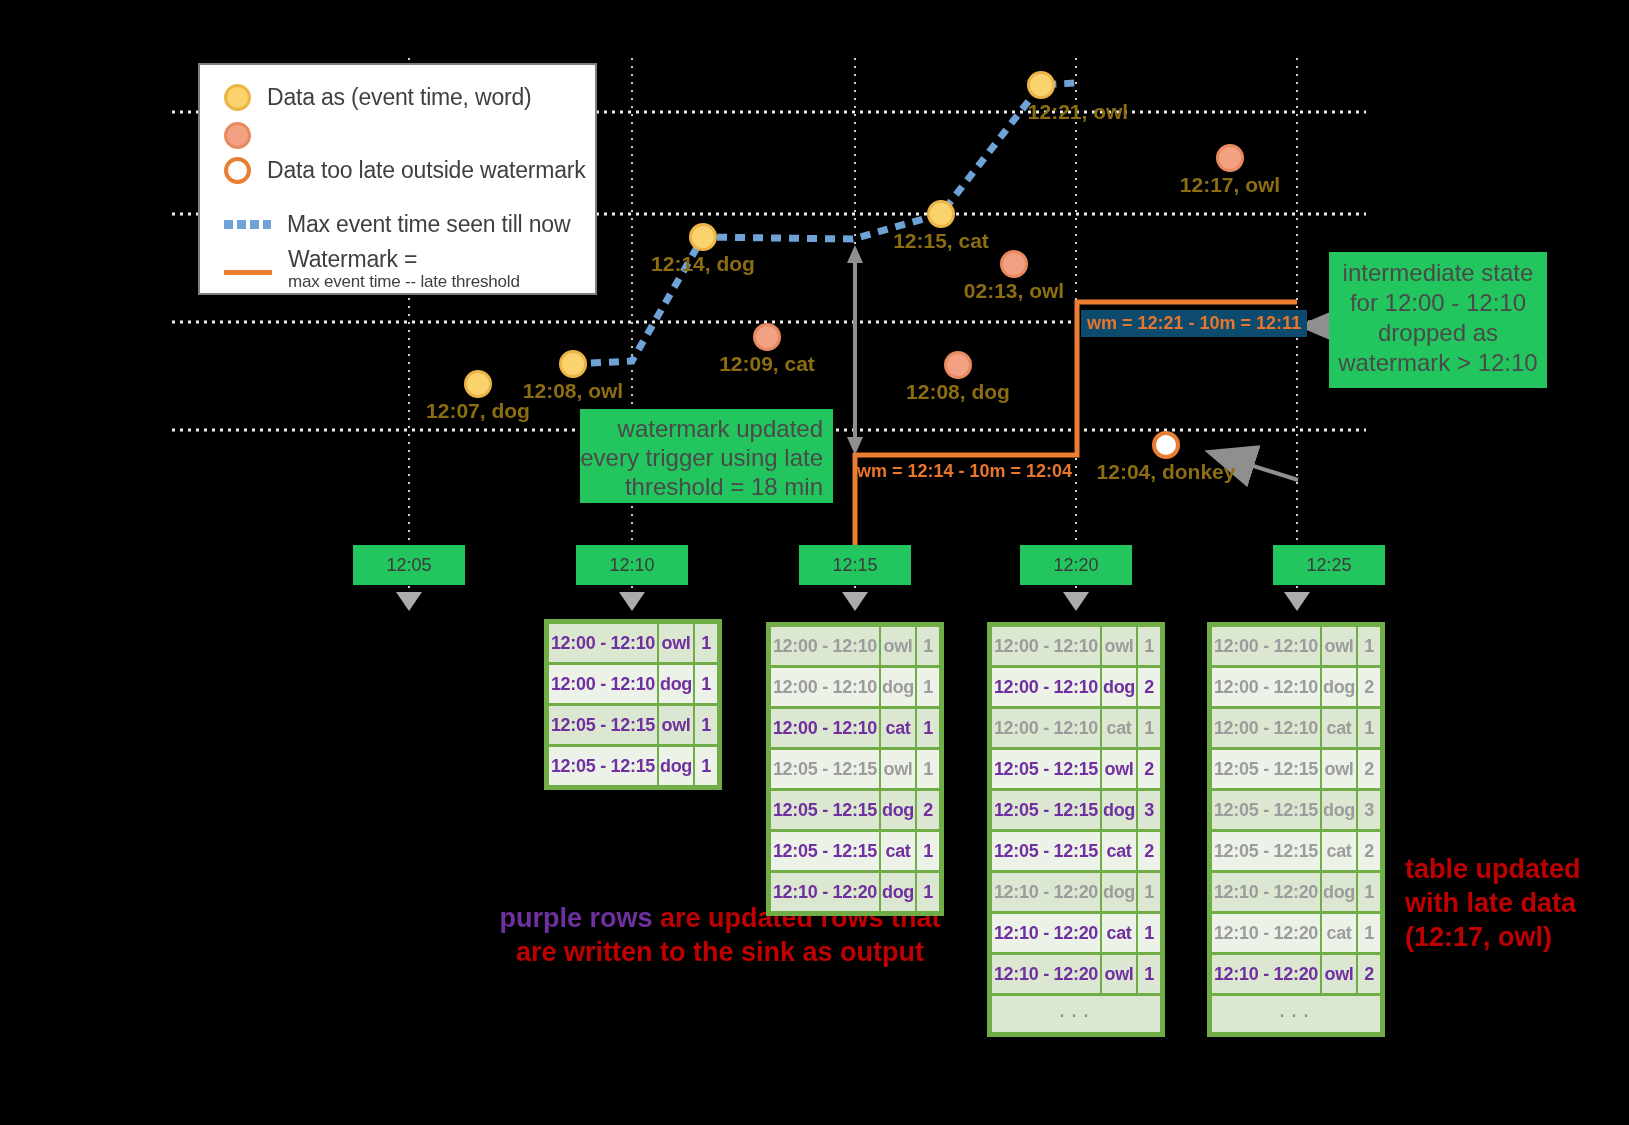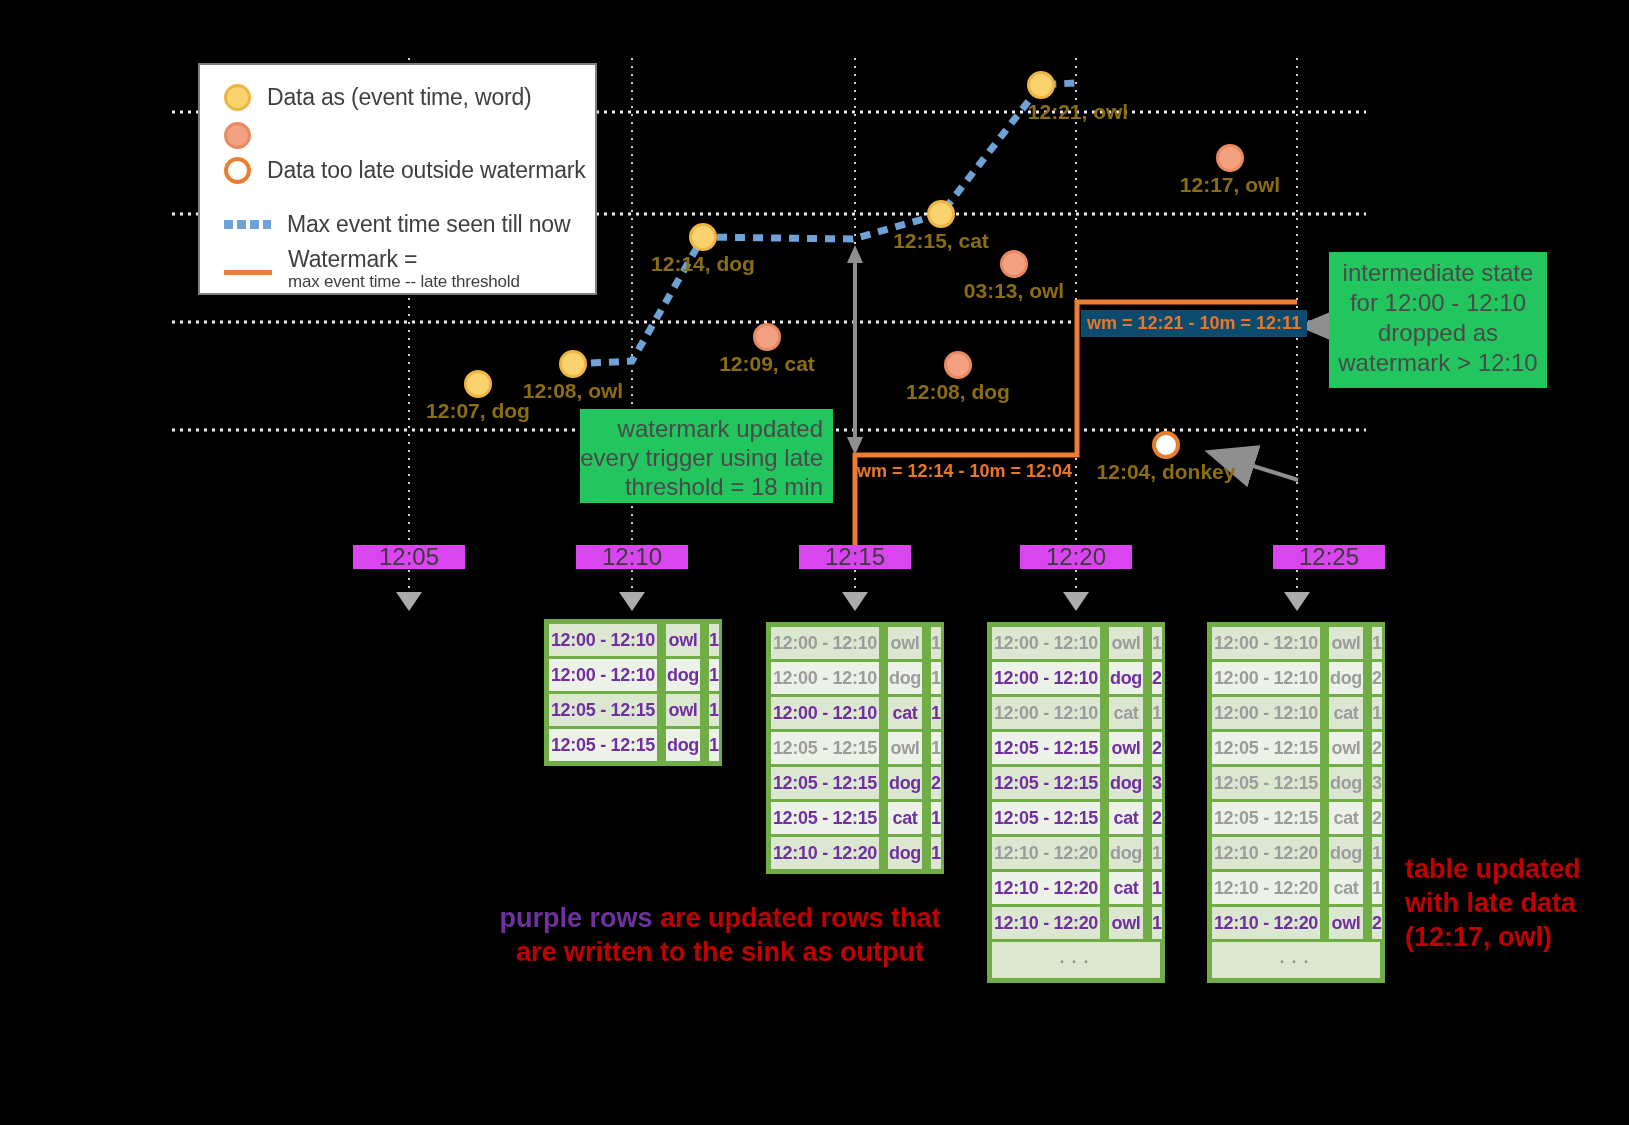--- a/index.html
+++ b/index.html
@@ -31,27 +31,27 @@
   .box{position:absolute;background:#22c55e;color:#4a4a4a;box-sizing:border-box;}
   #cb-wm{left:580px;top:409px;width:253px;height:94px;text-align:right;padding:5px 10px 0 0;font-size:24px;line-height:29px;}
   #cb-int{left:1329px;top:252px;width:218px;height:136px;text-align:center;padding-top:6px;font-size:24px;line-height:30px;}
   #cb-late{left:1286px;top:447px;width:202px;height:63px;text-align:center;padding-top:2px;font-size:24px;line-height:29px;}
 
   
   .wmtext{position:absolute;color:#E8762B;font-size:18px;font-weight:600;white-space:nowrap;}
   #wm-upper{background:#0c4a6e;padding:3px 6px;}
 
   
-  .timebox{position:absolute;top:545px;width:112px;height:24px;background:#d946ef;color:#3B3B3B;font-size:24px;
+  .timebox{position:absolute;top:545px;width:112px;height:40px;background:#22c55e;color:#3B3B3B;font-size:18px;
            display:flex;align-items:center;justify-content:center;}
   .tickarrow{position:absolute;top:592px;width:0;height:0;border-left:13px solid transparent;border-right:13px solid transparent;border-top:19px solid #ACACAC;}
 
   
   .gtable{position:absolute;width:178px;background:#70AD47;padding:5px;box-sizing:border-box;display:flex;flex-direction:column;gap:3px;}
-  .trow{display:grid;grid-template-columns:108px 34px 1fr;gap:9px;height:32px;flex:none;}
+  .trow{display:grid;grid-template-columns:108px 34px 1fr;gap:2px;height:38px;flex:none;}
   .cell{display:flex;align-items:center;justify-content:center;font-size:18px;font-weight:600;letter-spacing:-0.3px;white-space:nowrap;}
   .odd  .cell{background:#DCE7D2;}
   .even .cell{background:#EDF2E8;}
   .u .cell{color:#7030A0;}
   .g .cell{color:#9C9C9C;}
   .erow{height:36px;flex:none;background:#DCE7D2;color:#8f8f8f;display:flex;align-items:center;justify-content:center;
         font-size:24px;letter-spacing:4px;}
 
   
   .redann{position:absolute;color:#C00000;font-size:27px;font-weight:600;line-height:34px;white-space:nowrap;}
@@ -155,21 +155,21 @@
     <div class="ptlabel" style="left: 573px; top: 379px;">12:08, owl</div>
     <div class="dot ontime" style="left: 689px; top: 223px;"></div>
     <div class="ptlabel" style="left: 703px; top: 252px;">12:14, dog</div>
     <div class="dot ontime" style="left: 927px; top: 200px;"></div>
     <div class="ptlabel" style="left: 941px; top: 229px;">12:15, cat</div>
     <div class="dot ontime" style="left: 1027px; top: 71px;"></div>
     <div class="ptlabel" style="left: 1078px; top: 100px;">12:21, owl</div>
     <div class="dot late" style="left: 753px; top: 323px;"></div>
     <div class="ptlabel" style="left: 767px; top: 352px;">12:09, cat</div>
     <div class="dot late" style="left: 1000px; top: 250px;"></div>
-    <div class="ptlabel" style="left: 1014px; top: 279px;">03:13, owl</div>
+    <div class="ptlabel" style="left: 1014px; top: 279px;">02:13, owl</div>
     <div class="dot late" style="left: 944px; top: 351px;"></div>
     <div class="ptlabel" style="left: 958px; top: 380px;">12:08, dog</div>
     <div class="dot late" style="left: 1216px; top: 144px;"></div>
     <div class="ptlabel" style="left: 1230px; top: 173px;">12:17, owl</div>
     <div class="dot toolate" style="left: 1152px; top: 431px;"></div>
     <div class="ptlabel" style="left: 1166px; top: 460px;">12:04, donkey</div>
     <div class="timebox" style="left: 353px;">12:05</div>
     <div class="tickarrow" style="left: 396px;"></div>
     <div class="timebox" style="left: 576px;">12:10</div>
     <div class="tickarrow" style="left: 619px;"></div>

